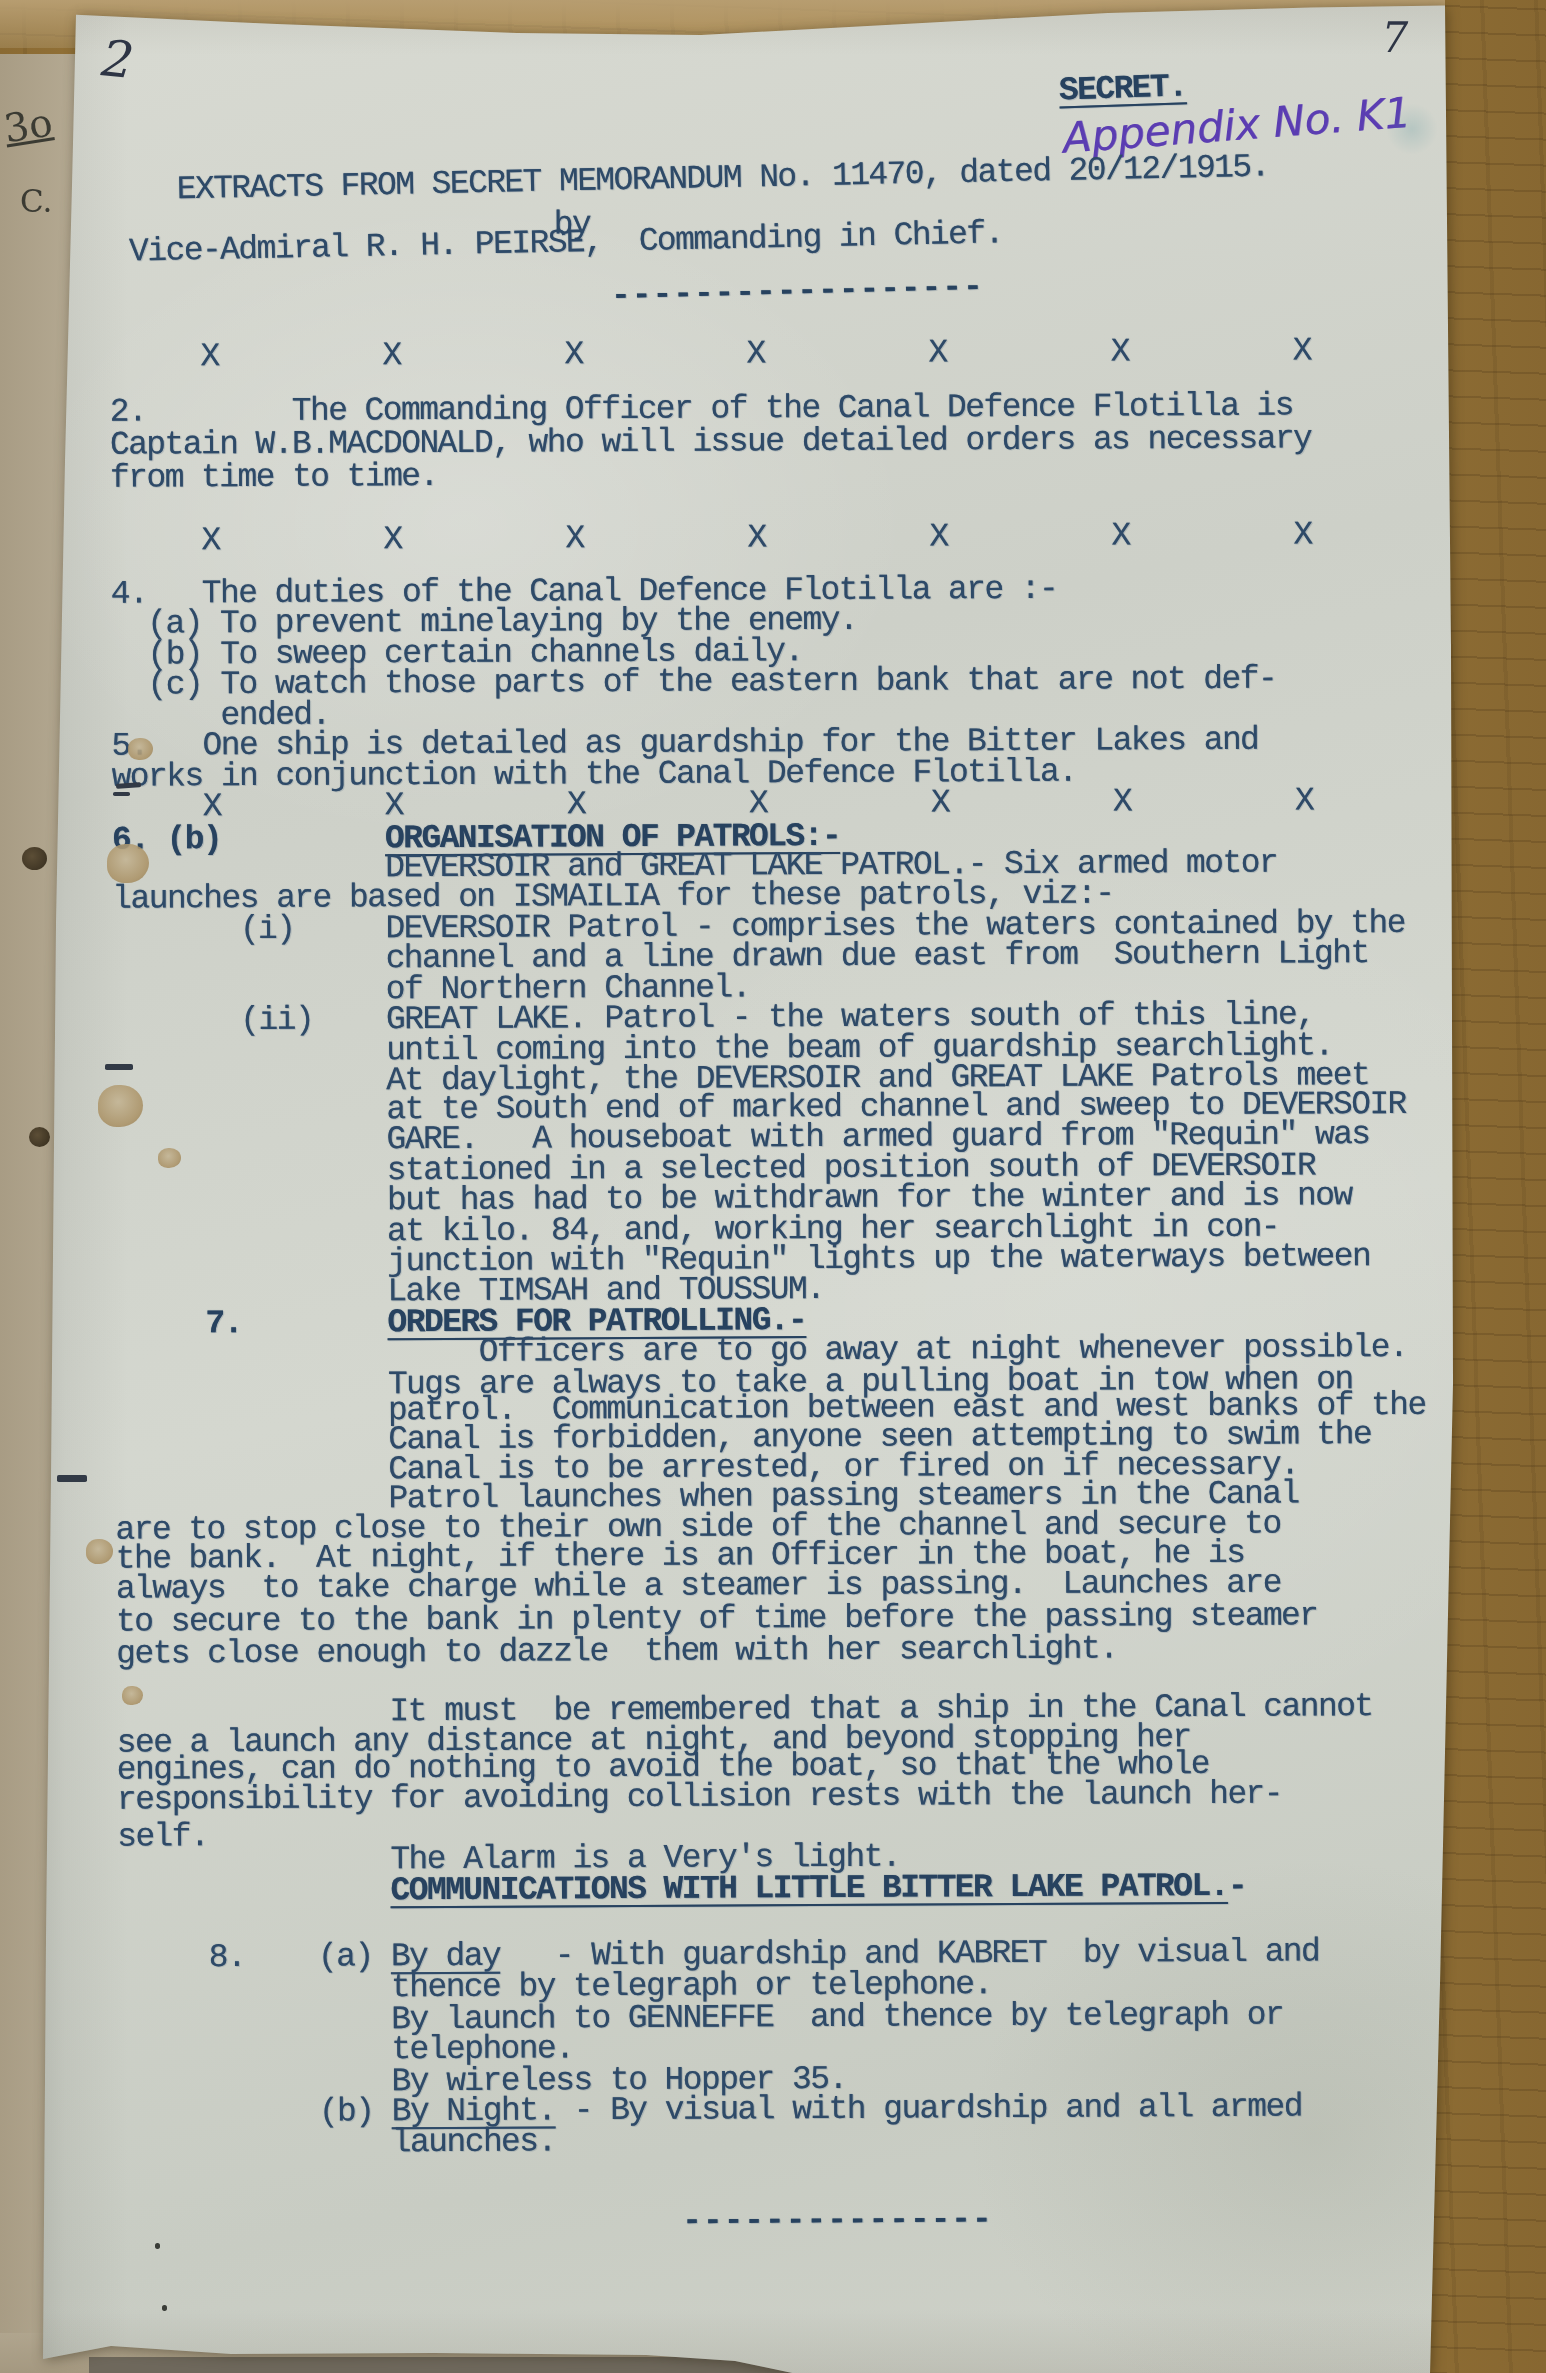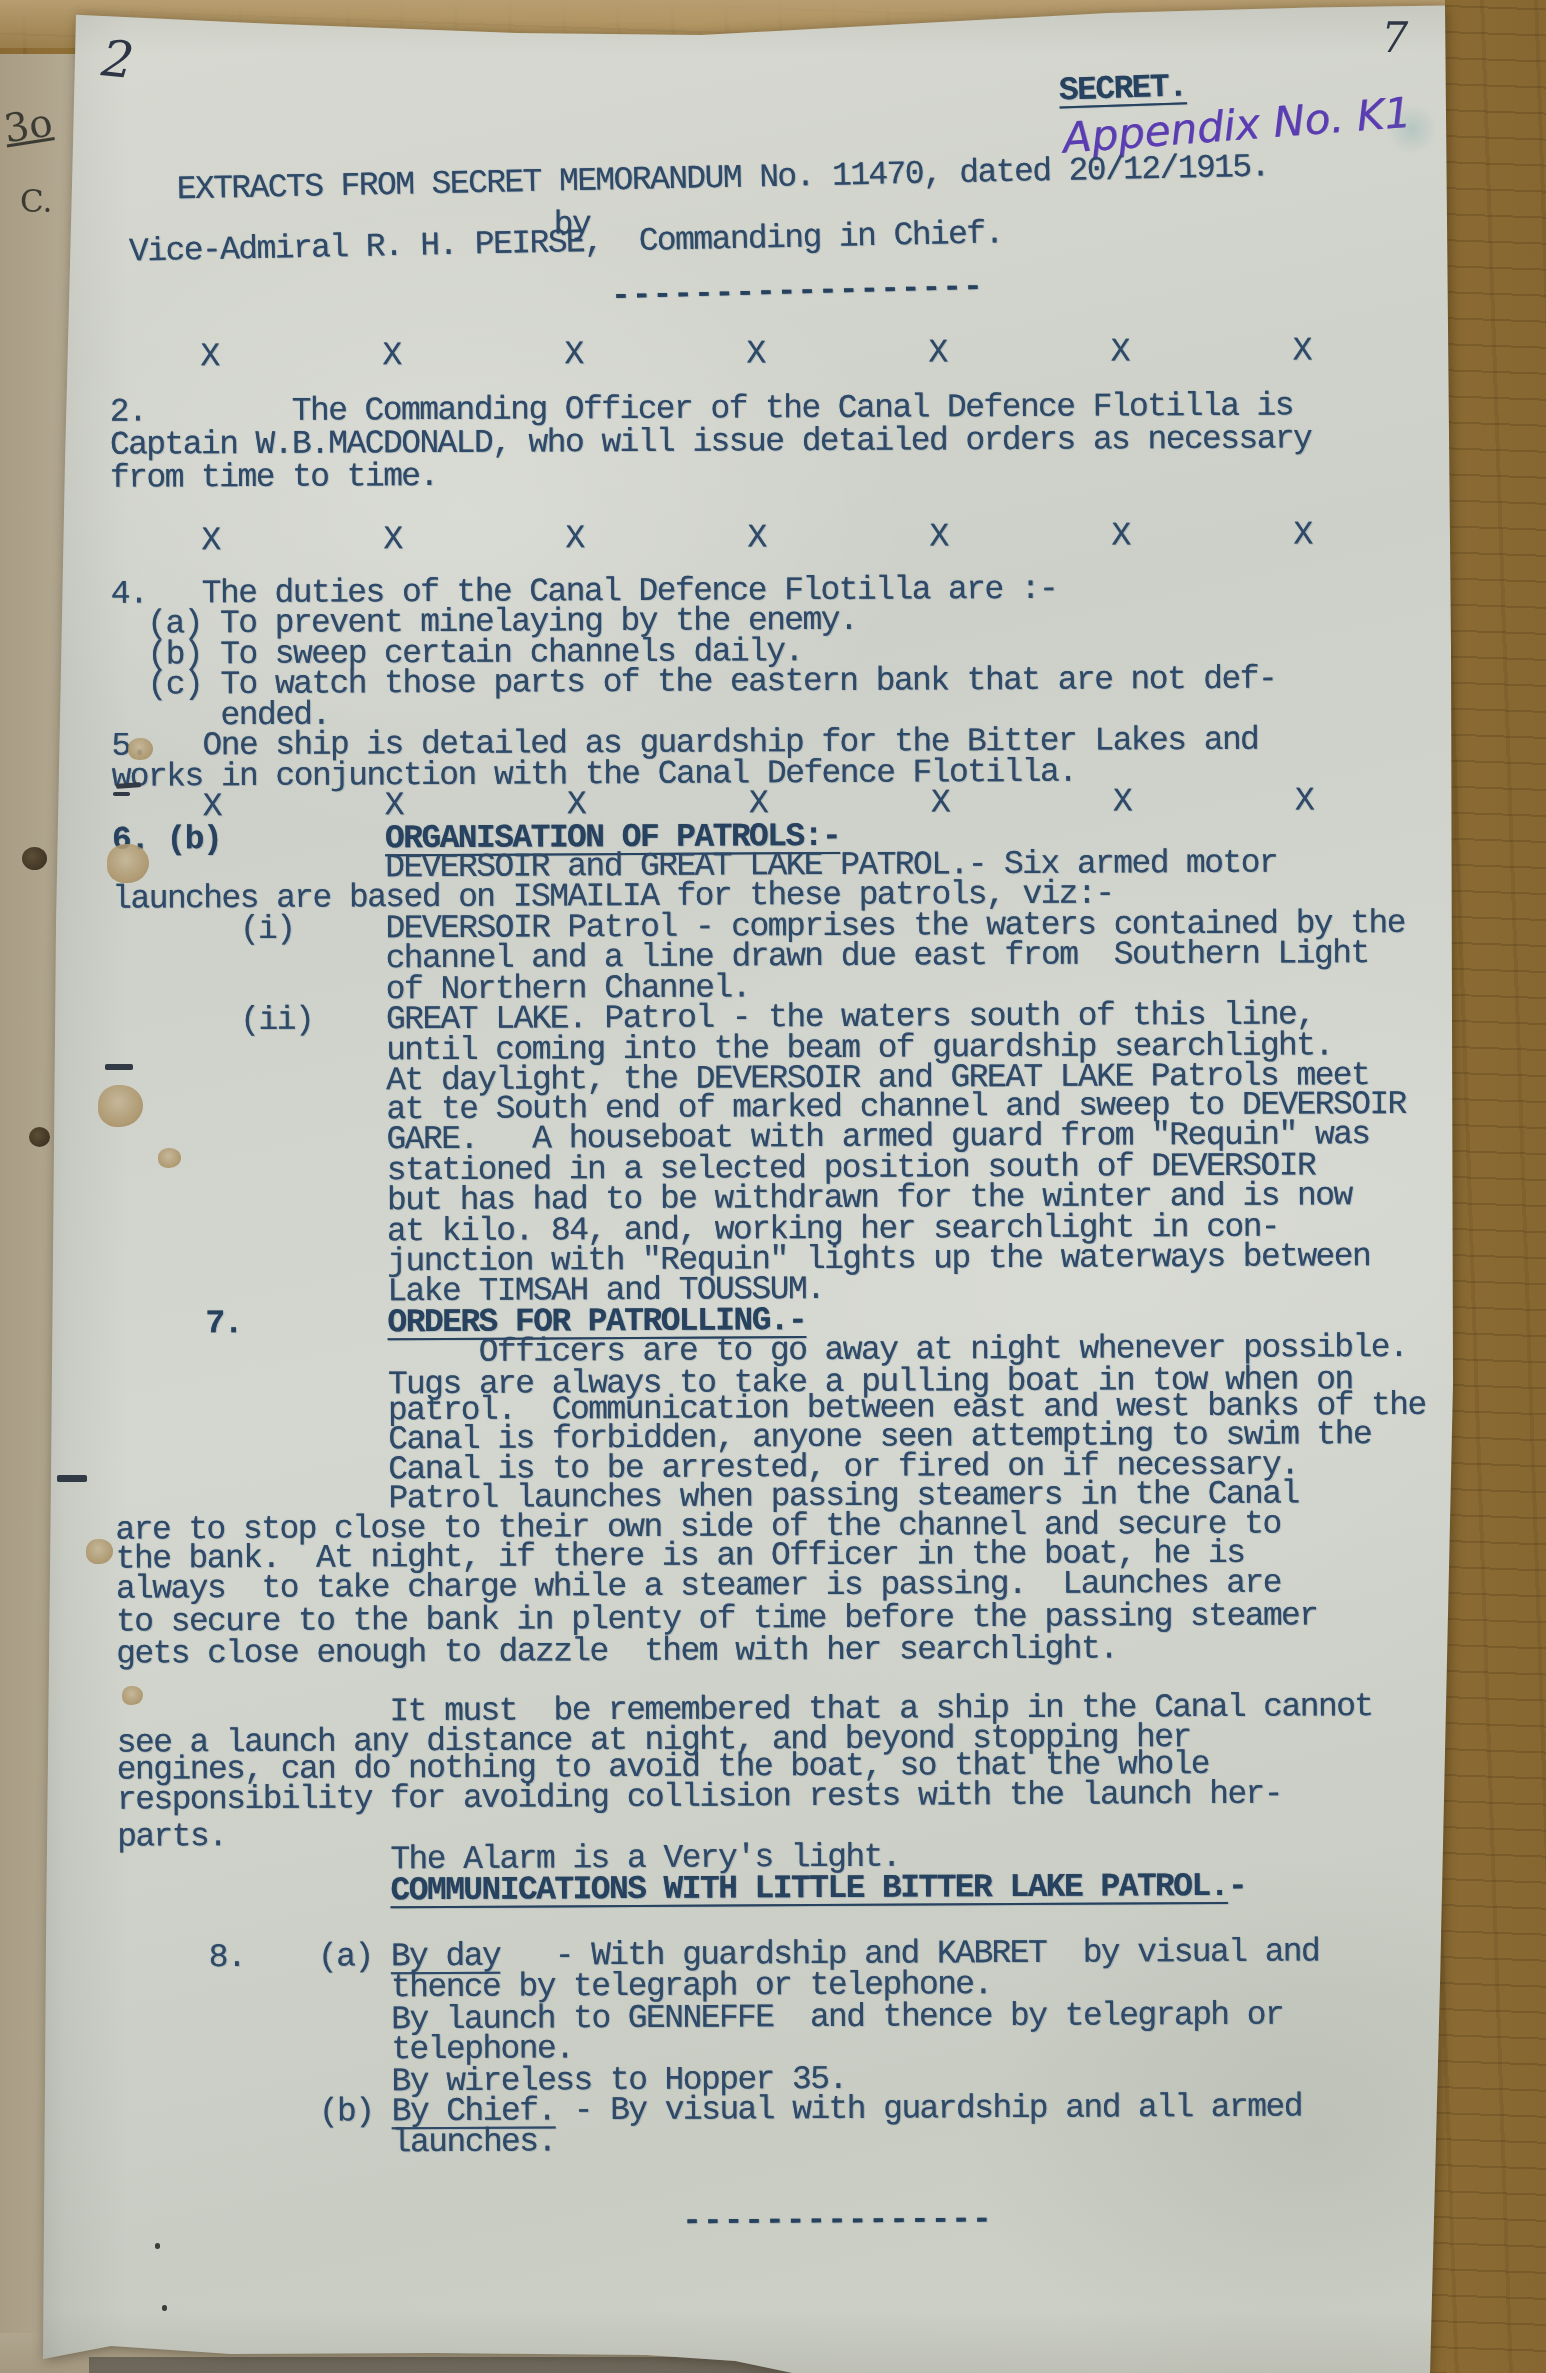--- a/index.html
+++ b/index.html
@@ -134,29 +134,29 @@
   <div class="typed ln" style="top:1482px"><span>               Patrol launches when passing steamers in the Canal</span></div>
   <div class="typed ln" style="top:1512px"><span>are to stop close to their own side of the channel and secure to</span></div>
   <div class="typed ln" style="top:1541px"><span>the bank.  At night, if there is an Officer in the boat, he is</span></div>
   <div class="typed ln" style="top:1571px"><span>always  to take charge while a steamer is passing.  Launches are</span></div>
   <div class="typed ln" style="top:1604px"><span>to secure to the bank in plenty of time before the passing steamer</span></div>
   <div class="typed ln" style="top:1636px"><span>gets close enough to dazzle  them with her searchlight.</span></div>
   <div class="typed ln" style="top:1695px"><span>               It must  be remembered that a ship in the Canal cannot</span></div>
   <div class="typed ln" style="top:1725px"><span>see a launch any distance at night, and beyond stopping her</span></div>
   <div class="typed ln" style="top:1752px"><span>engines, can do nothing to avoid the boat, so that the whole</span></div>
   <div class="typed ln" style="top:1782px"><span>responsibility for avoiding collision rests with the launch her-</span></div>
-  <div class="typed ln" style="top:1819px"><span>parts.</span></div>
+  <div class="typed ln" style="top:1819px"><span>self.</span></div>
   <div class="typed ln" style="top:1843px"><span>               The Alarm is a Very's light.</span></div>
   <div class="typed ln hv" style="top:1874px"><span>               </span><span class="u">COMMUNICATIONS WITH LITTLE BITTER LAKE PATROL.</span><span>-</span></div>
   <div class="typed ln" style="top:1940px"><span>     8.    (a) </span><span class="u">By day</span><span>   - With guardship and KABRET  by visual and</span></div>
   <div class="typed ln" style="top:1971px"><span>               thence by telegraph or telephone.</span></div>
   <div class="typed ln" style="top:2003px"><span>               By launch to GENNEFFE  and thence by telegraph or</span></div>
   <div class="typed ln" style="top:2033px"><span>               telephone.</span></div>
   <div class="typed ln" style="top:2065px"><span>               By wireless to Hopper 35.</span></div>
-  <div class="typed ln" style="top:2095px"><span>           (b) </span><span class="u">By Chief.</span><span> - By visual with guardship and all armed</span></div>
+  <div class="typed ln" style="top:2095px"><span>           (b) </span><span class="u">By Night.</span><span> - By visual with guardship and all armed</span></div>
   <div class="typed ln" style="top:2126px"><span>               launches.</span></div>
 
   <div class="typed divider" style="left:672px;top:2206px">---------------</div>
 </div>
 
 <div class="stain" style="left:128px;top:738px;width:25px;height:22px"></div>
 <div class="stain" style="left:107px;top:844px;width:42px;height:39px"></div>
 <div class="stain" style="left:98px;top:1085px;width:45px;height:42px"></div>
 <div class="stain" style="left:158px;top:1148px;width:23px;height:20px"></div>
 <div class="stain" style="left:86px;top:1539px;width:27px;height:25px"></div>

